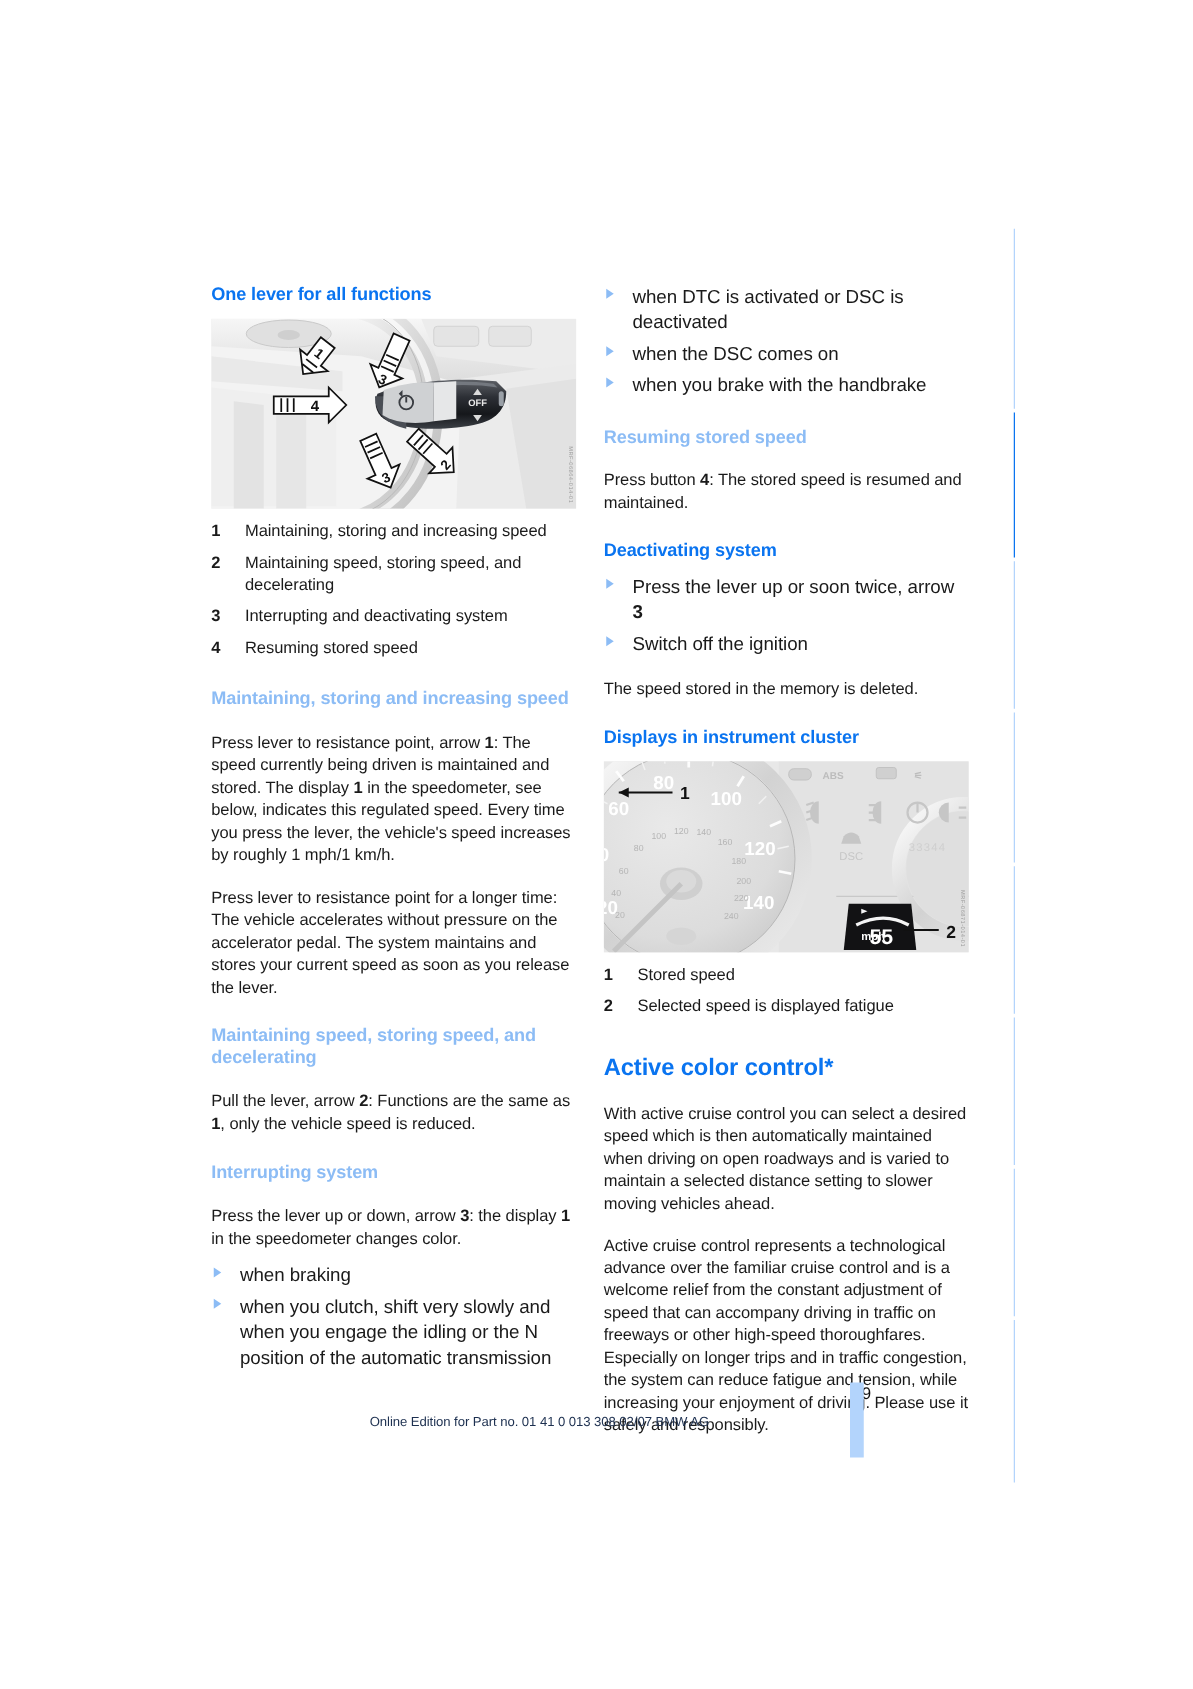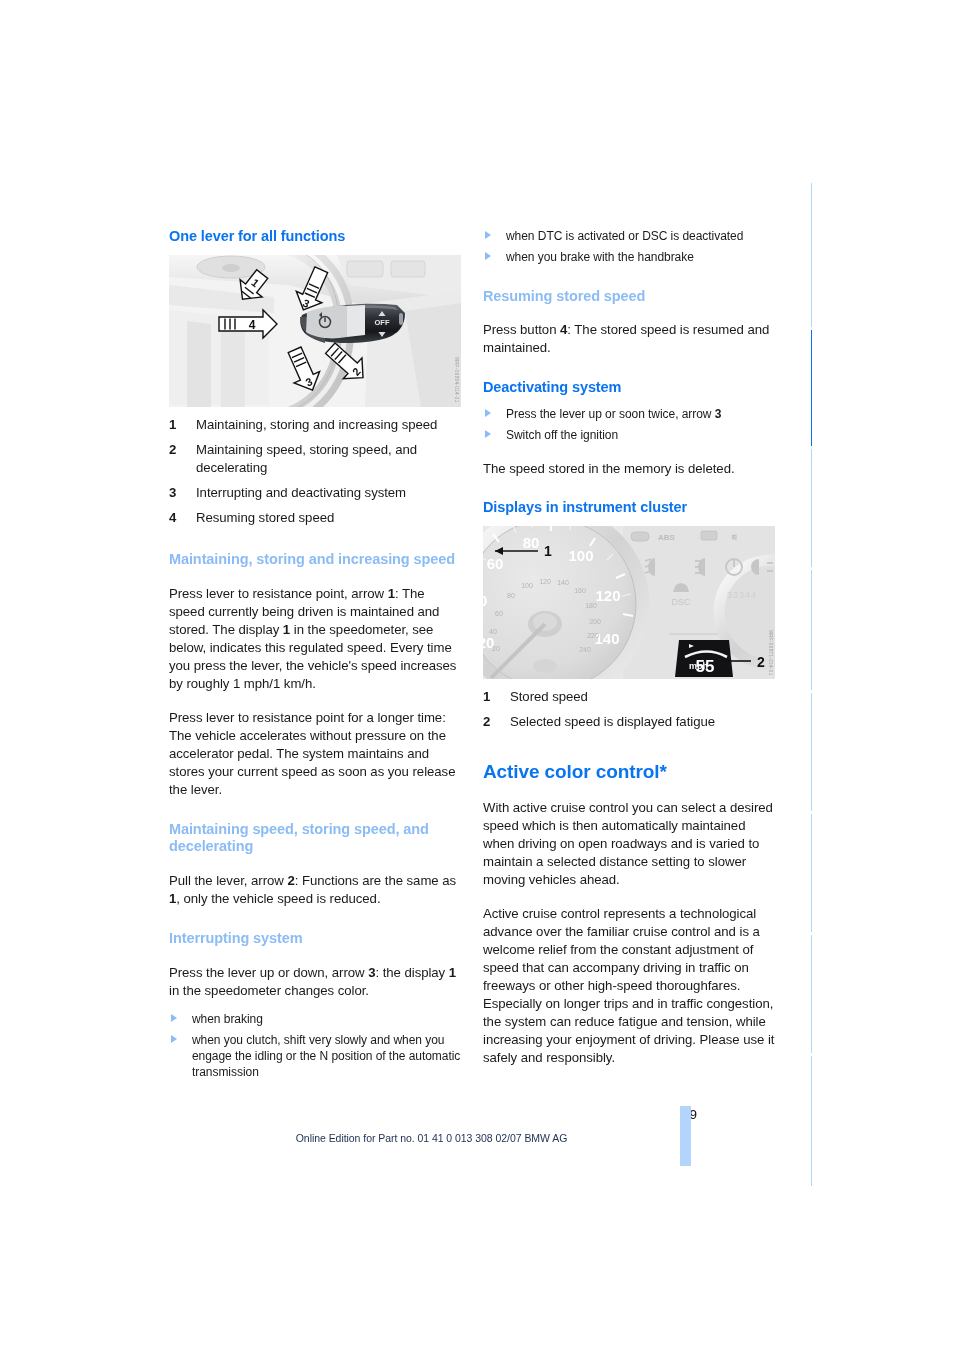--- a/index.html
+++ b/index.html
@@ -88,21 +88,21 @@
 
   
   ul.tri {
     list-style: none;
     margin: 0 0 11px 0;
     padding: 0;
   }
   ul.tri li {
     position: relative;
     padding-left: 23px;
-    font-size: 12px;
+    font-size: 15px;
     line-height: 1.36;
     color: #1a1a1a;
     margin-bottom: 5px;
     letter-spacing: -0.05px;
   }
   ul.tri li .tri-mark {
     position: absolute;
     left: 2px;
     top: 3px;
     width: 0; height: 0;
@@ -360,20 +360,24 @@
 
   <div class="col col-right">
 
     <ul class="tri">
       <li>
         <span class="tri-mark"></span>
         <span>when DTC is activated or DSC is deactivated</span>
       </li>
       <li>
         <span class="tri-mark"></span>
+        <span>when the DSC comes on</span>
+      </li>
+      <li>
+        <span class="tri-mark"></span>
         <span>when you brake with the handbrake</span>
       </li>
     </ul>
 
     <div class="spacer-sm"></div>
 
     <h3 class="sub-title">Resuming stored speed</h3>
     <p class="body"><span>Press button </span><b>4</b><span>:
 The stored speed is resumed and maintained.</span></p>
 

